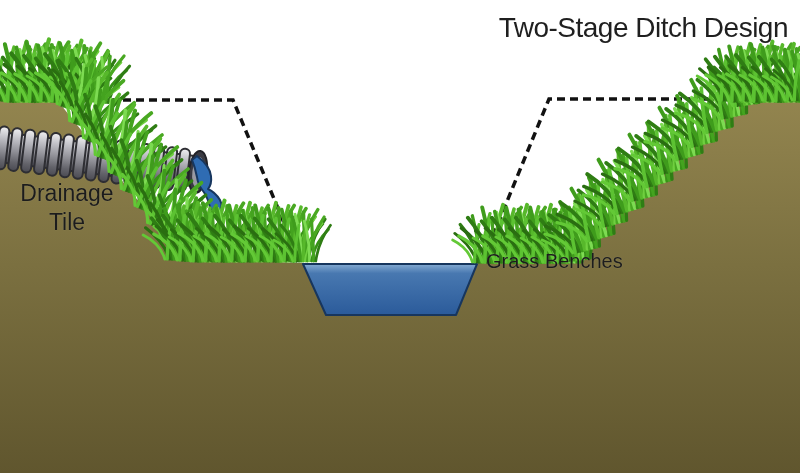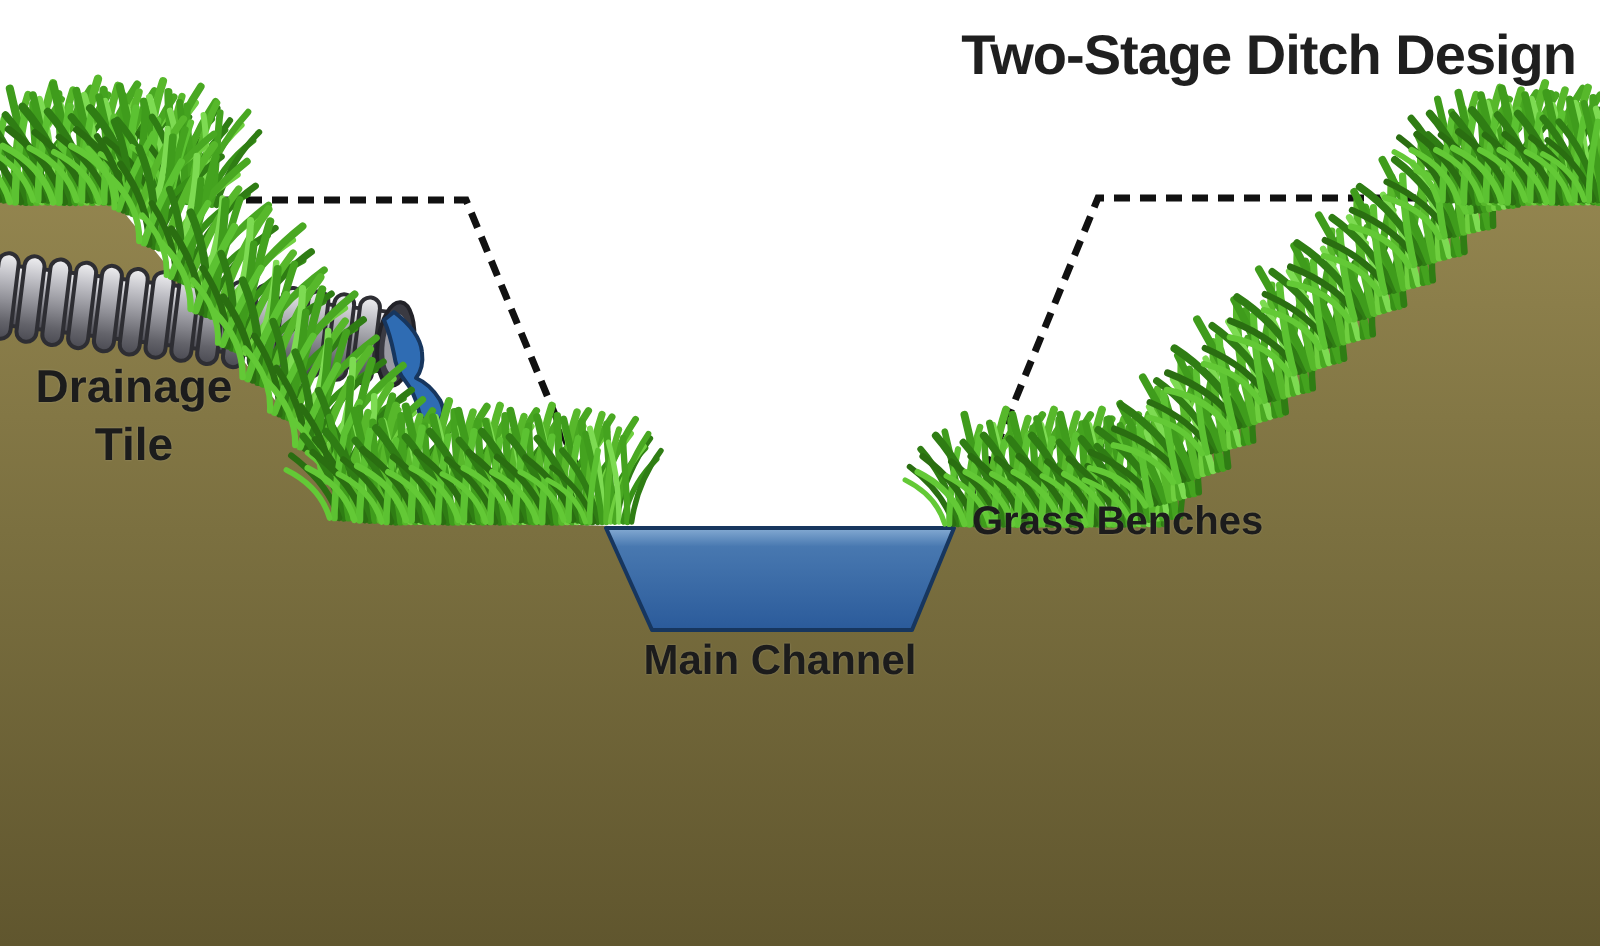--- a/index.html
+++ b/index.html
@@ -2,21 +2,21 @@
 <html><head>
 <meta charset="utf-8">
 <style>
   html,body{margin:0;padding:0;background:#fff;}
   .stage{
     position:relative;width:800px;height:473px;overflow:hidden;
     background:#ffffff;font-family:"Liberation Sans",sans-serif;
   }
   .stage svg{position:absolute;left:0;top:0;}
   .lbl{
-    position:absolute;color:#1c1c1c;font-weight:bold;
+    position:absolute;color:#1c1c1c;font-weight:normal;
     font-family:"Liberation Sans",sans-serif;
     text-shadow:0 0 1px rgba(255,255,255,0.25);
   }
   .title{
     right:12px;top:12px;font-size:28px;letter-spacing:-0.5px;color:#1f1f1f;
     white-space:nowrap;
   }
   .drainage{
     left:10px;top:179px;width:114px;text-align:center;
     font-size:23px;line-height:29px;
@@ -180,15 +180,14 @@
     <use href="#tuft" transform="translate(799,100) scale(1.15)"></use>
   </g>
 </svg>
 
 <div class="lbl title">Two-Stage Ditch Design</div>
 
 <div class="lbl grassbenches">Grass Benches</div>
 
 <div class="lbl drainage">Drainage Tile</div>
 
-<div class="lbl mainchannel">Main Channel</div>
 
 </div>
 
 </body></html>

